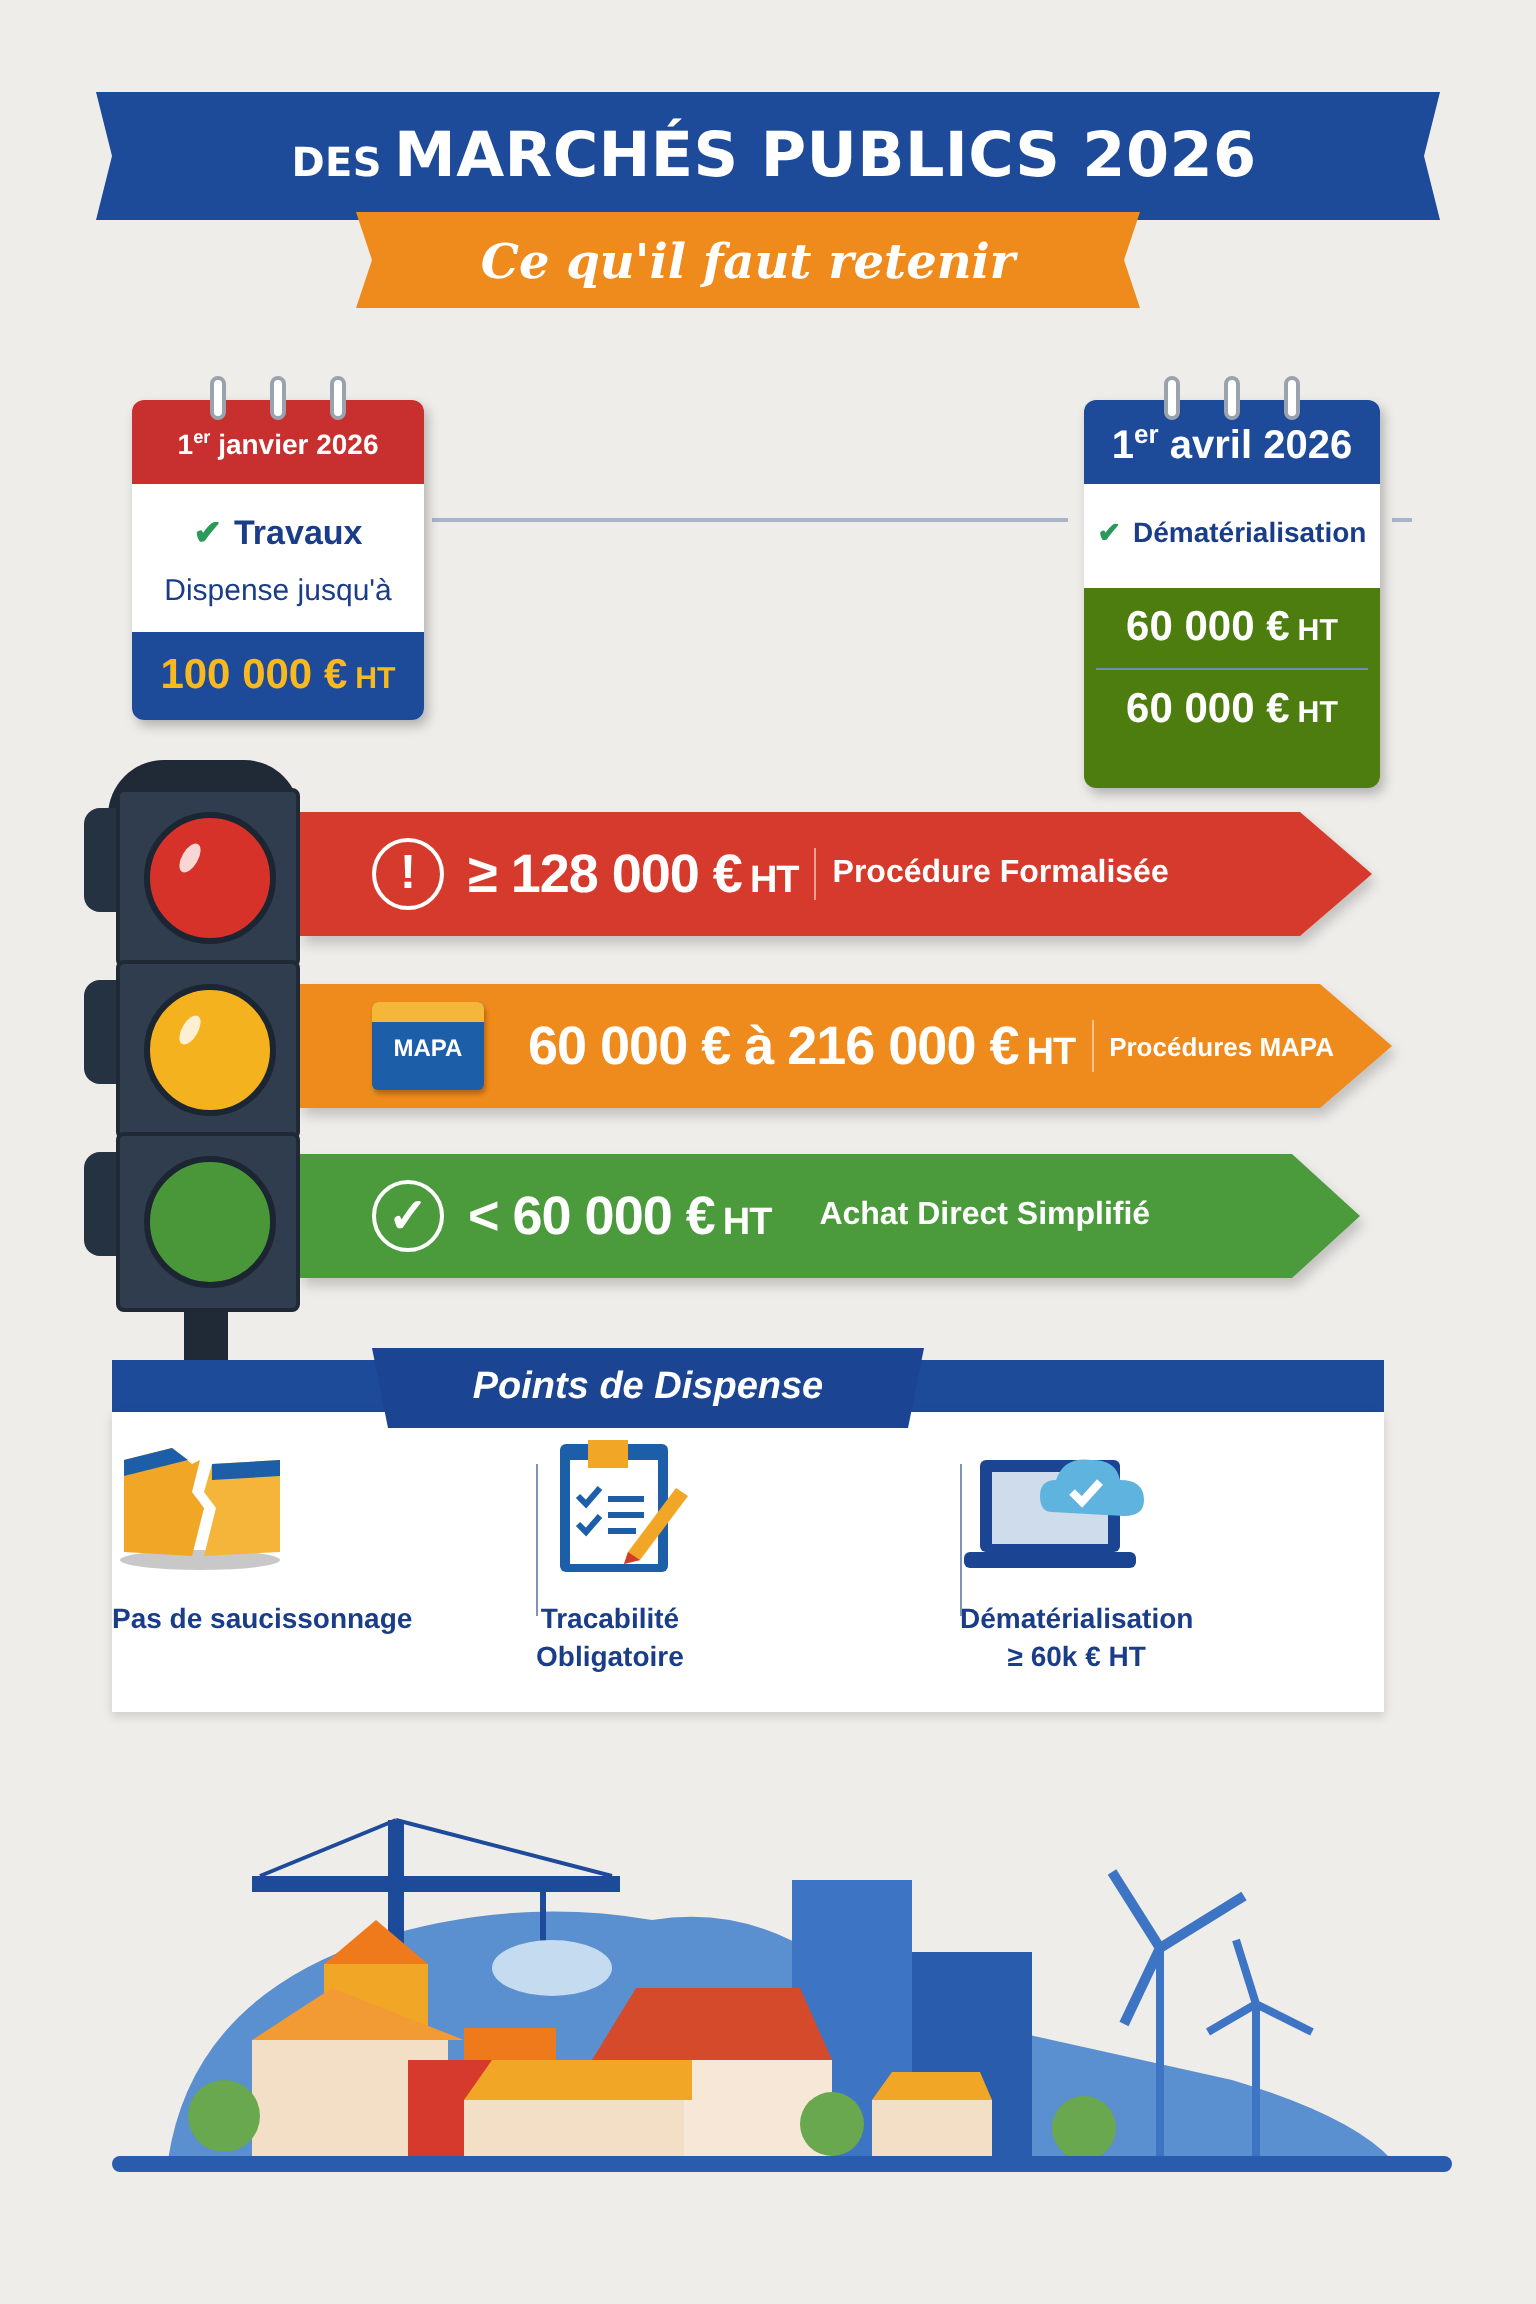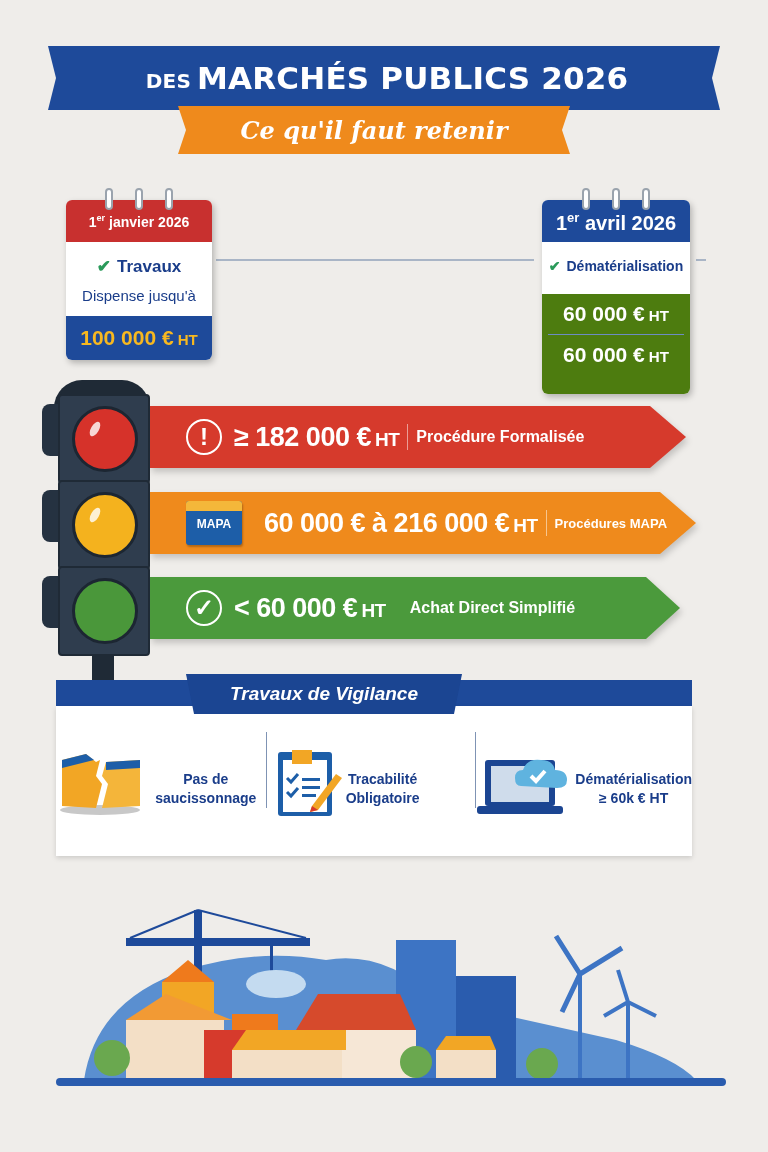--- a/index.html
+++ b/index.html
@@ -64,21 +64,21 @@
   .mapa-icon .tab{position:absolute;left:0;top:0;width:100%;height:10px;background:#f4b73a;border-radius:3px 3px 0 0}
   .mapa-icon span{position:absolute;left:0;top:16px;width:100%;text-align:center;font-size:12px;font-weight:bold;color:#fff}
 
   
   .vig-panel{position:absolute;left:56px;top:706px;width:636px;height:150px;background:#fff;box-shadow:0 2px 5px rgba(0,0,0,0.15)}
   .vig-bar{position:absolute;left:56px;top:680px;width:636px;height:26px;background:#1e4a9a}
   .vig-ribbon{position:absolute;left:186px;top:674px;width:276px;height:40px}
   .vig-ribbon svg{position:absolute;left:0;top:0}
   .vig-title{position:absolute;left:0;top:0;width:276px;height:40px;display:flex;align-items:center;justify-content:center;color:#fff;font-weight:bold;font-style:italic;font-size:19px}
   .vig-items{position:absolute;left:56px;top:718px;width:636px;height:130px;display:flex}
-  .vig-item{flex:1;position:relative;display:flex;align-items:center}
+  .vig-item{flex:1;position:relative;display:flex;flex-direction:column;align-items:flex-start}
   .vig-item + .vig-item::before{content:"";position:absolute;left:0;top:14px;width:1px;height:76px;background:#7f93b4}
   .vig-icon{height:70px;display:flex;align-items:center;justify-content:center}
   .vig-label{margin-top:12px;font-size:14px;font-weight:bold;color:#1a3d8a;text-align:center;line-height:19px}
 
   
   .city{position:absolute;left:56px;top:890px;width:670px;height:200px}
 </style>
 </head>
 <body>
 
@@ -143,21 +143,21 @@
     </div>
   </div>
 </div>
 
 <div class="arrow" style="top:406px;width:536px">
   <svg class="bg" width="536" height="62" viewBox="0 0 536 62">
       <polygon points="0,0 500,0 536,31 500,62 0,62" fill="#d63a2c"></polygon>
     </svg>
   <div class="content">
     <div class="circ-icon">!</div>
-    <span class="amt"><span>≥ 182 000 €</span><span class="ht">HT</span></span>
+    <span class="amt"><span>≥ 128 000 €</span><span class="ht">HT</span></span>
     <span class="vbar"></span>
     <span class="label">Procédure Formalisée</span>
   </div>
 </div>
 
 <div class="arrow" style="top:492px;width:546px">
   <svg class="bg" width="546" height="62" viewBox="0 0 546 62">
       <polygon points="0,0 510,0 546,31 510,62 0,62" fill="#ef8a1c"></polygon>
     </svg>
   <div class="content">
@@ -203,21 +203,21 @@
     <div class="lamp" style="background:#4a973a"></div>
   </div>
 </div>
 
 <div class="vig-bar"></div>
 <div class="vig-panel"></div>
 <div class="vig-ribbon">
   <svg width="276" height="40" viewBox="0 0 276 40">
       <polygon points="0,0 276,0 268,40 8,40" fill="#1b4592"></polygon>
     </svg>
-  <div class="vig-title">Travaux de Vigilance</div>
+  <div class="vig-title">Points de Dispense</div>
 </div>
 
 <div class="vig-items">
   <div class="vig-item">
     <div class="vig-icon">
       <svg width="90" height="66" viewBox="0 0 90 66">
         <ellipse cx="44" cy="60" rx="40" ry="5" fill="#c8c8c8"></ellipse>
         <path d="M6 10 L30 4 L40 12 L44 10 L40 26 L46 34 L40 58 L6 56 Z" fill="#f2a625"></path>
         <path d="M6 10 L30 4 L38 10 L6 18Z" fill="#1d5ea8"></path>
         <path d="M50 12 L84 10 L84 56 L46 58 L52 34 L46 26 Z" fill="#f4b53a"></path>

